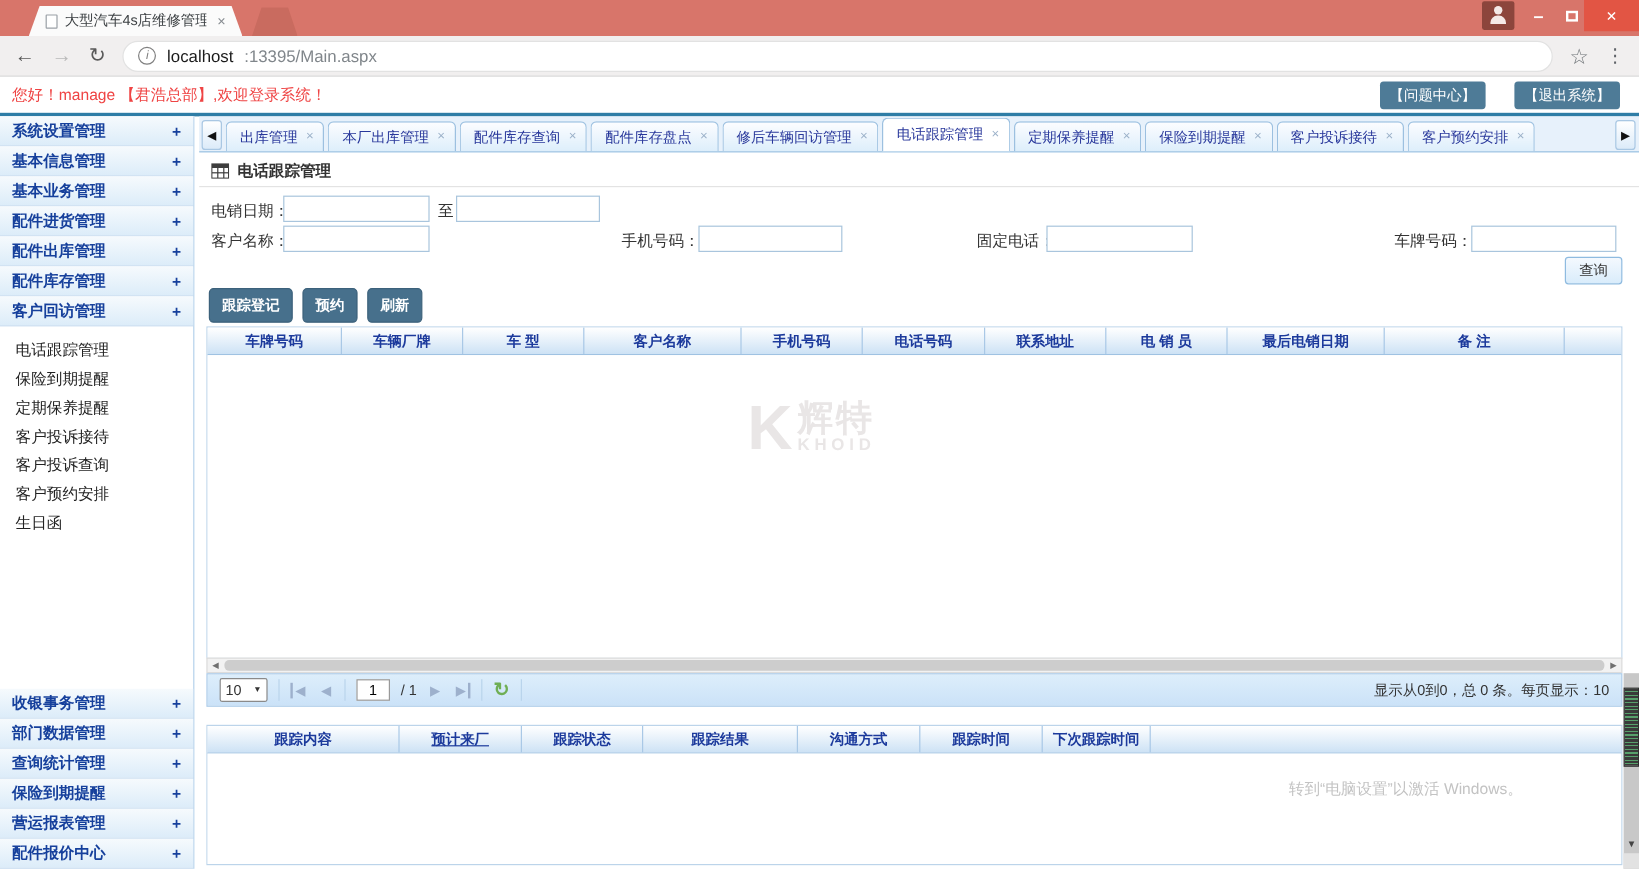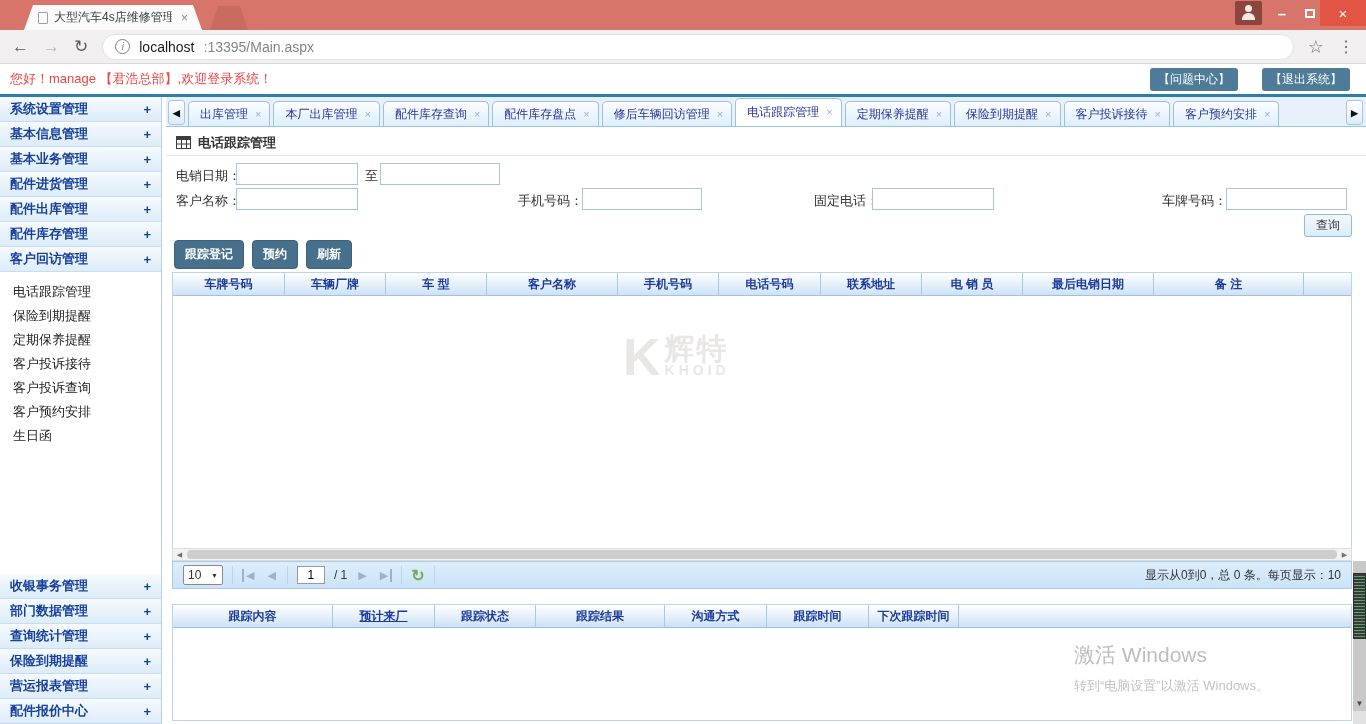--- a/index.html
+++ b/index.html
@@ -393,21 +393,20 @@
         <div class="gcol" style="width:129px;">跟踪结果</div>
         <div class="gcol" style="width:102px;">沟通方式</div>
         <div class="gcol" style="width:102px;">跟踪时间</div>
         <div class="gcol" style="width:90px;">下次跟踪时间</div>
         <div class="gcol fill"></div>
       </div>
       <div class="gbody b2"></div>
     </div>
 
     <div class="winact">
-      <div class="winact-1">激活 Windows</div>
       <div class="winact-2">转到“电脑设置”以激活 Windows。</div>
     </div>
 
     <div class="vscroll">
       <div class="vthumb"></div>
       <div class="varrow">▼</div>
       <div class="vbottom"></div>
     </div>
 
   </div>

